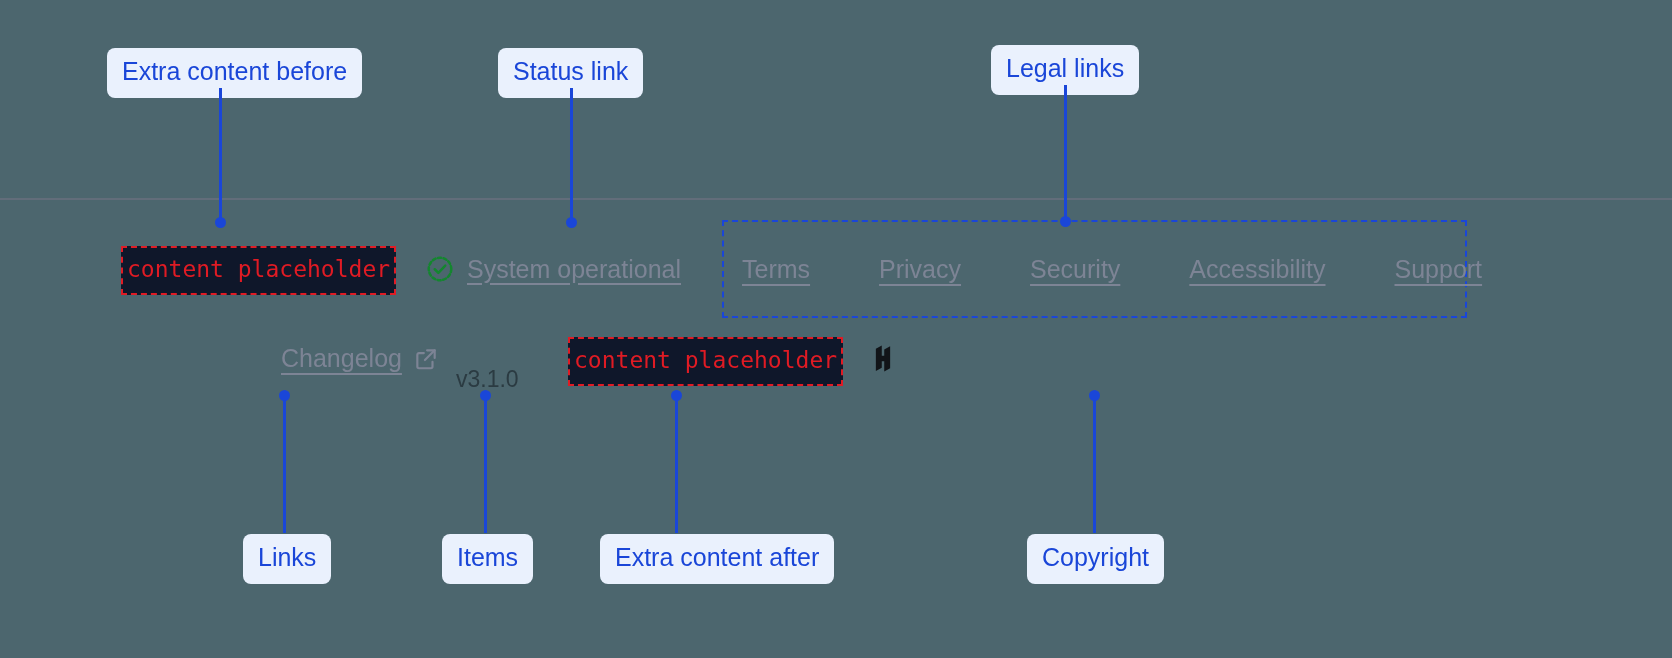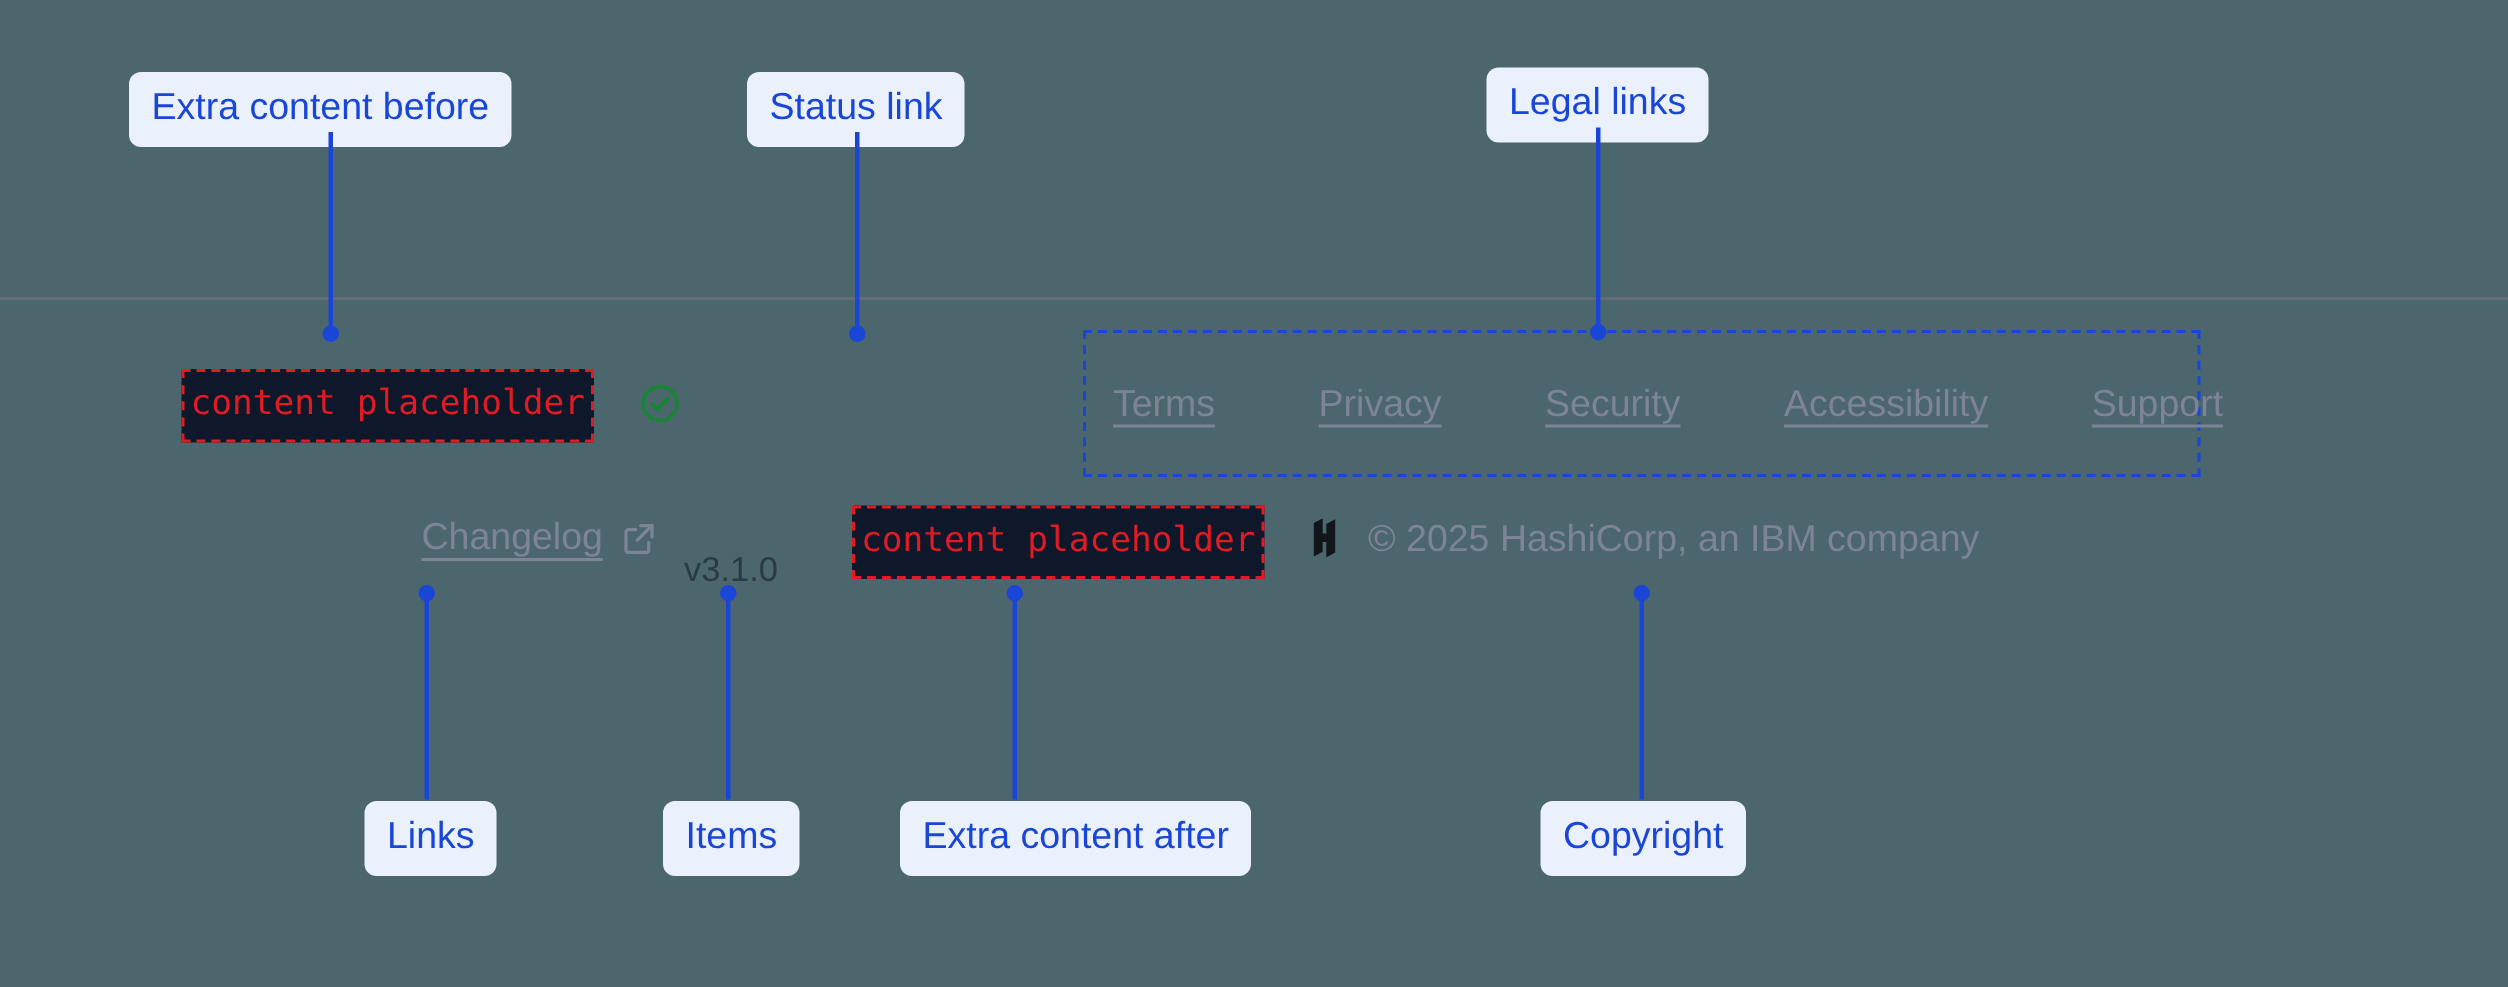--- a/index.html
+++ b/index.html
@@ -137,41 +137,42 @@
     color: #7d8495;
     font-size: 25px;
     white-space: nowrap;
   }
 </style>
 </head>
 <body>
 
 <div class="divider"></div>
 
-<div class="callout" style="left:86px; top:48px;">Extra content before</div>
+<div class="callout" style="left:107px; top:48px;">Extra content before</div>
 <div class="leader" style="left:219px; top:88px; height:134px;"></div>
 <div class="dot" style="left:215px; top:217px;"></div>
 
 <div class="callout" style="left:498px; top:48px;">Status link</div>
 <div class="leader" style="left:570px; top:88px; height:134px;"></div>
 <div class="dot" style="left:566px; top:217px;"></div>
 
 <div class="callout" style="left:991px; top:45px;">Legal links</div>
 <div class="leader" style="left:1064px; top:85px; height:136px;"></div>
 <div class="dot" style="left:1060px; top:216px;"></div>
 
 <div class="placeholder" style="position:absolute; left:121px; top:246px;">content placeholder</div>
 
 <div class="status-wrap" style="left:425px; top:254px;">
   <span>
     <svg width="30" height="30" viewBox="0 0 24 24" fill="none" stroke="#14862f" stroke-width="2" stroke-linecap="round" stroke-linejoin="round" class="ext-icon">
       <circle cx="12" cy="12" r="9" stroke-dasharray="2.5 2"></circle>
       <path d="M7.8 12.2l2.9 2.9 5.5-5.8"></path>
     </svg>
   </span>
+  <a class="status-link" href="#">System operational</a>
 </div>
 
 <div class="legal-box" style="left:722px; top:220px; width:745px; height:98px;">
   <div class="legal-links">
     <a class="legal-link" href="#">Terms</a>
     <a class="legal-link" href="#">Privacy</a>
     <a class="legal-link" href="#">Security</a>
     <a class="legal-link" href="#">Accessibility</a>
     <a class="legal-link" href="#">Support</a>
   </div>
@@ -191,21 +192,20 @@
 <div class="version" style="left:456px; top:366px;">v3.1.0</div>
 
 <div class="placeholder" style="position:absolute; left:568px; top:337px;">content placeholder</div>
 
 <div class="brand-wrap" style="left:868px; top:343px;">
   <span>
     <svg width="30" height="32" viewBox="0 0 24 26" class="ext-icon">
       <path d="M6.2 4.6 L11 2.1 L11 10.3 L13 10.3 L13 5.2 L17.8 2.6 L17.8 20.6 L13 23.2 L13 14.9 L11 14.9 L11 20.2 L6.2 22.8 Z" fill="#111418"></path>
     </svg>
   </span>
-  <span class="copyright">© 2025 HashiCorp, an IBM company</span>
 </div>
 
 <div class="dot" style="left:279px; top:390px;"></div>
 <div class="leader" style="left:283px; top:396px; height:137px;"></div>
 <div class="callout" style="left:243px; top:534px;">Links</div>
 
 <div class="dot" style="left:480px; top:390px;"></div>
 <div class="leader" style="left:484px; top:396px; height:137px;"></div>
 <div class="callout" style="left:442px; top:534px;">Items</div>
 

